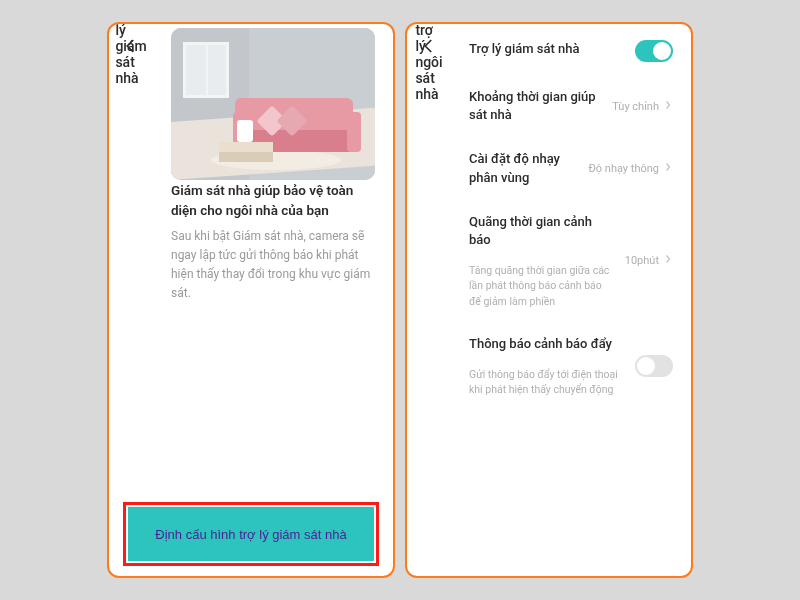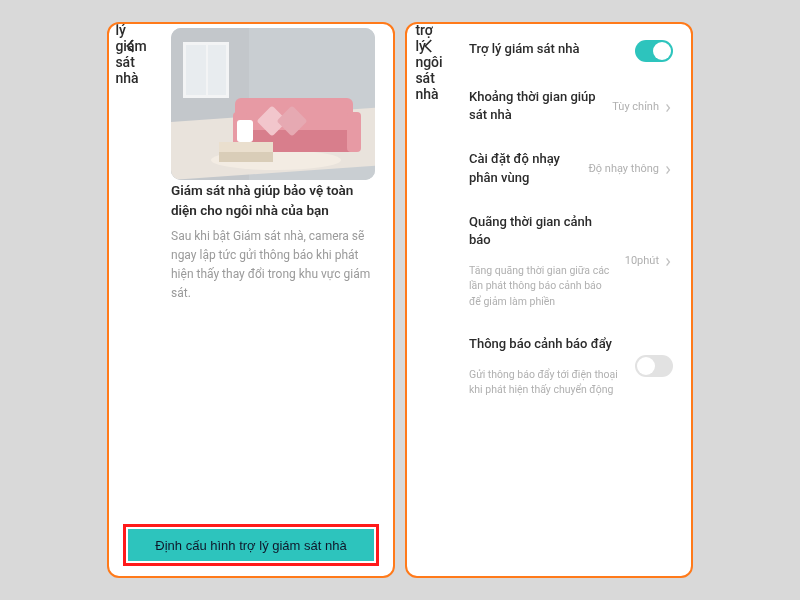--- a/index.html
+++ b/index.html
@@ -95,24 +95,24 @@
     .primary-button-wrap {
       position: absolute;
       bottom: 10px;
       left: 14px;
       right: 14px;
       border: 3px solid #ff1a1a;
       padding: 2px;
     }
     .primary-button {
       width: 100%;
-      height: 32px;
+      height: 54px;
       background: #2dc4bd;
       border: none;
-      color: #0f172a;
+      color: #4c1d95;
       font-size: 13px;
       font-weight: 500;
       cursor: pointer;
       display: flex;
       align-items: center;
       justify-content: center;
     }
 
     
     .settings { padding: 4px 0 0 0; }
@@ -133,21 +133,21 @@
     .setting-desc {
       font-size: 10.5px;
       color: #b0b0b0;
       line-height: 1.45;
       margin-top: 14px;
     }
     .setting-value {
       font-size: 11px;
       color: #b0b0b0;
       display: flex;
-      align-items: flex-end;
+      align-items: flex-start;
       gap: 4px;
       white-space: nowrap;
       align-self: center;
     }
     .chevron { width:10px;height:10px;display:flex;align-items:center;justify-content:center;}
     .chevron svg{width:8px;height:10px;}
     .toggle {
       width: 38px;
       height: 22px;
       border-radius: 11px;

